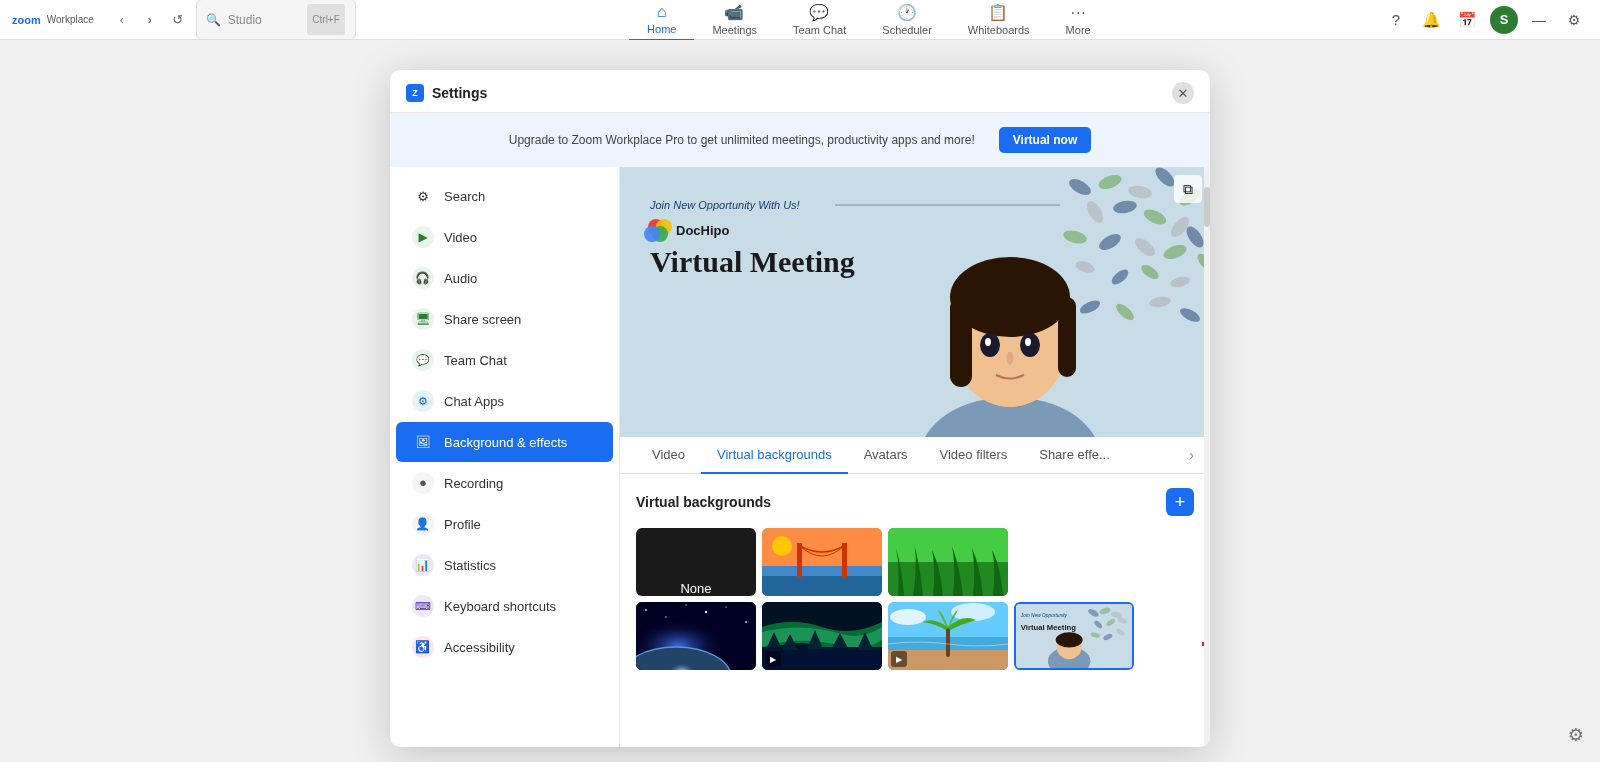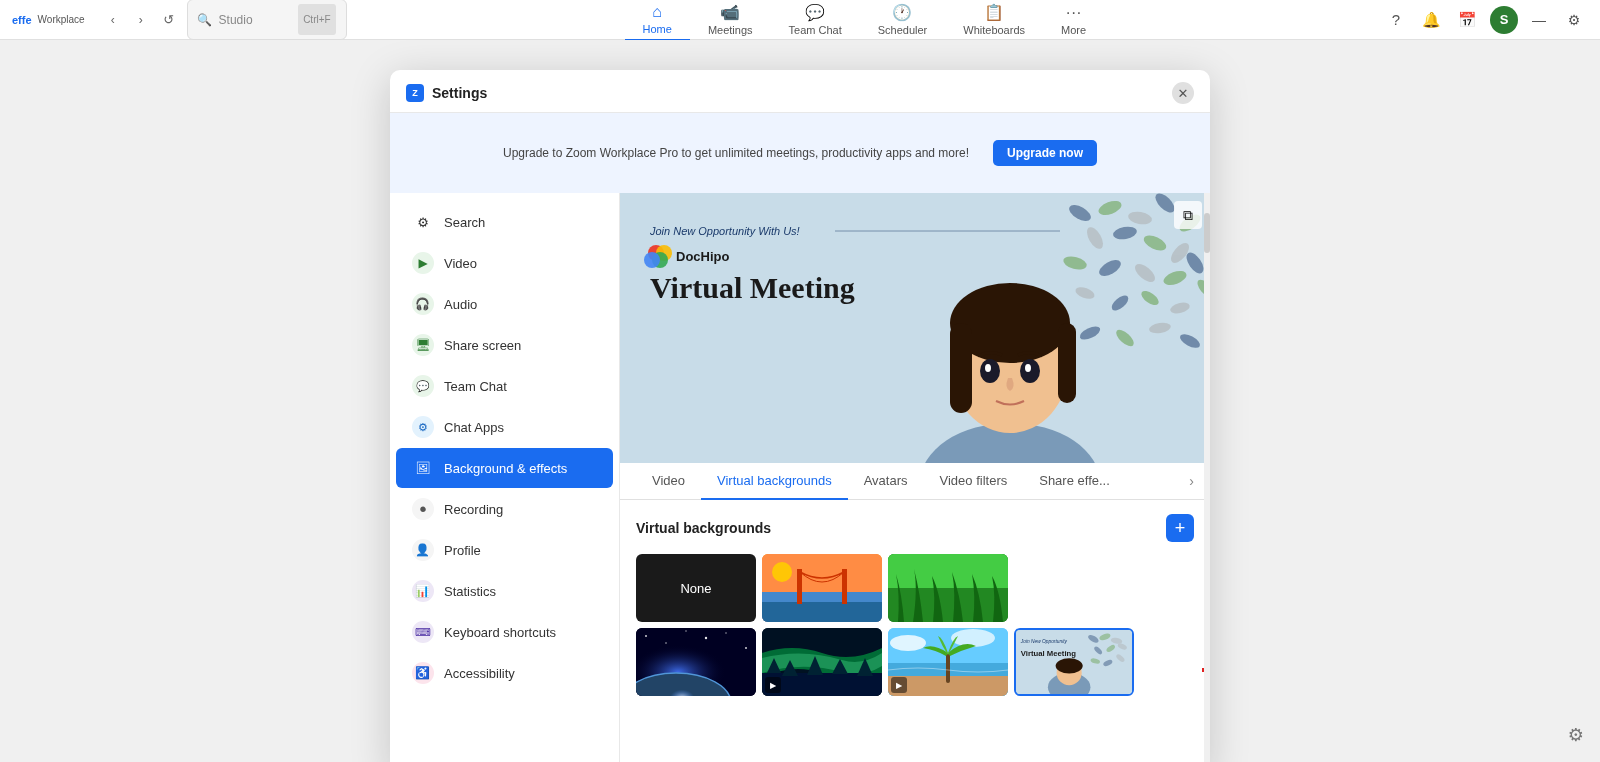--- a/index.html
+++ b/index.html
@@ -98,21 +98,21 @@
       justify-content: center; color: #fff; font-size: 9px; font-weight: 700;
     }
     .modal-close-btn {
       width: 22px; height: 22px; border-radius: 50%; border: none;
       background: #e0e0e0; cursor: pointer; font-size: 13px; color: #555;
       display: flex; align-items: center; justify-content: center;
     }
 
     
     .upgrade-banner {
-      background: #eef4ff; padding: 27px 16px;
+      background: #eef4ff; padding: 14px 16px;
       display: flex; align-items: center; justify-content: center; gap: 24px;
       font-size: 12px; color: #444;
     }
     .upgrade-btn {
       background: #1a6cf0; color: #fff; border: none; border-radius: 5px;
       padding: 6px 14px; font-size: 12px; font-weight: 600; cursor: pointer;
     }
 
     
     .modal-body {
@@ -198,21 +198,21 @@
     }
 
     
     .bg-grid { display: flex; flex-direction: column; gap: 6px; }
     .bg-row { display: flex; gap: 6px; }
     .bg-thumb {
       width: 120px; height: 68px; border-radius: 6px; overflow: hidden;
       cursor: pointer; position: relative; flex-shrink: 0;
       display: flex; align-items: center; justify-content: center;
     }
-    .bg-thumb-none { background: #1a1a1a; color: #fff; font-size: 13px; font-weight: 500; }
+    .bg-thumb-none { background: #1a1a1a; color: #fff; font-size: 13px; font-weight: 500; align-items: flex-end; }
     .bg-thumb-blur {
       background: linear-gradient(135deg, #b0b0b0 0%, #d0d0d0 50%, #a0a0a0 100%);
       color: #fff; font-size: 13px; font-weight: 500;
     }
     .bg-thumb-bridge {
       background: linear-gradient(180deg, #ff8c00 0%, #ff6600 30%, #4488cc 60%, #226699 100%);
     }
     .bg-thumb-grass {
       background: linear-gradient(180deg, #44cc44 0%, #228822 50%, #116611 100%);
     }
@@ -250,21 +250,21 @@
     .scroll-thumb {
       width: 6px; height: 40px; background: #ccc; border-radius: 3px;
       margin-top: 20px;
     }
   </style>
 </head>
 <body>
 
 <div class="topbar">
   <div class="topbar-logo">
-    <span style="color:#1a6cf0;font-size:11px;font-weight:700;">effe</span>
+    <span style="color:#1a6cf0;font-size:11px;font-weight:700;">zoom</span>
     <span style="font-size:10px;color:#555;">Workplace</span>
   </div>
   <div class="topbar-nav-arrow">‹</div>
   <div class="topbar-nav-arrow">›</div>
   <div class="topbar-nav-arrow" style="font-size:13px;">↺</div>
   <div class="topbar-search">
     <span>🔍</span>
     <span>Studio</span>
     <span style="margin-left:auto;font-size:10px;background:#e0e0e0;padding:10px 5px;border-radius:3px;">Ctrl+F</span>
   </div>
@@ -313,21 +313,21 @@
     <div class="modal-titlebar">
       <div class="modal-title">
         <div class="zoom-badge">Z</div>
         <span>Settings</span>
       </div>
       <button class="modal-close-btn">✕</button>
     </div>
 
     <div class="upgrade-banner">
       <span>Upgrade to Zoom Workplace Pro to get unlimited meetings, productivity apps and more!</span>
-      <button class="upgrade-btn">Upgrade now</button>
+      <button class="upgrade-btn">Virtual now</button>
     </div>
 
     <div class="modal-body">
 
       <div class="settings-sidebar">
         <div class="sidebar-item">
           <span class="sidebar-icon">⚙</span>
           <span>Search</span>
         </div>
         <div class="sidebar-item">

